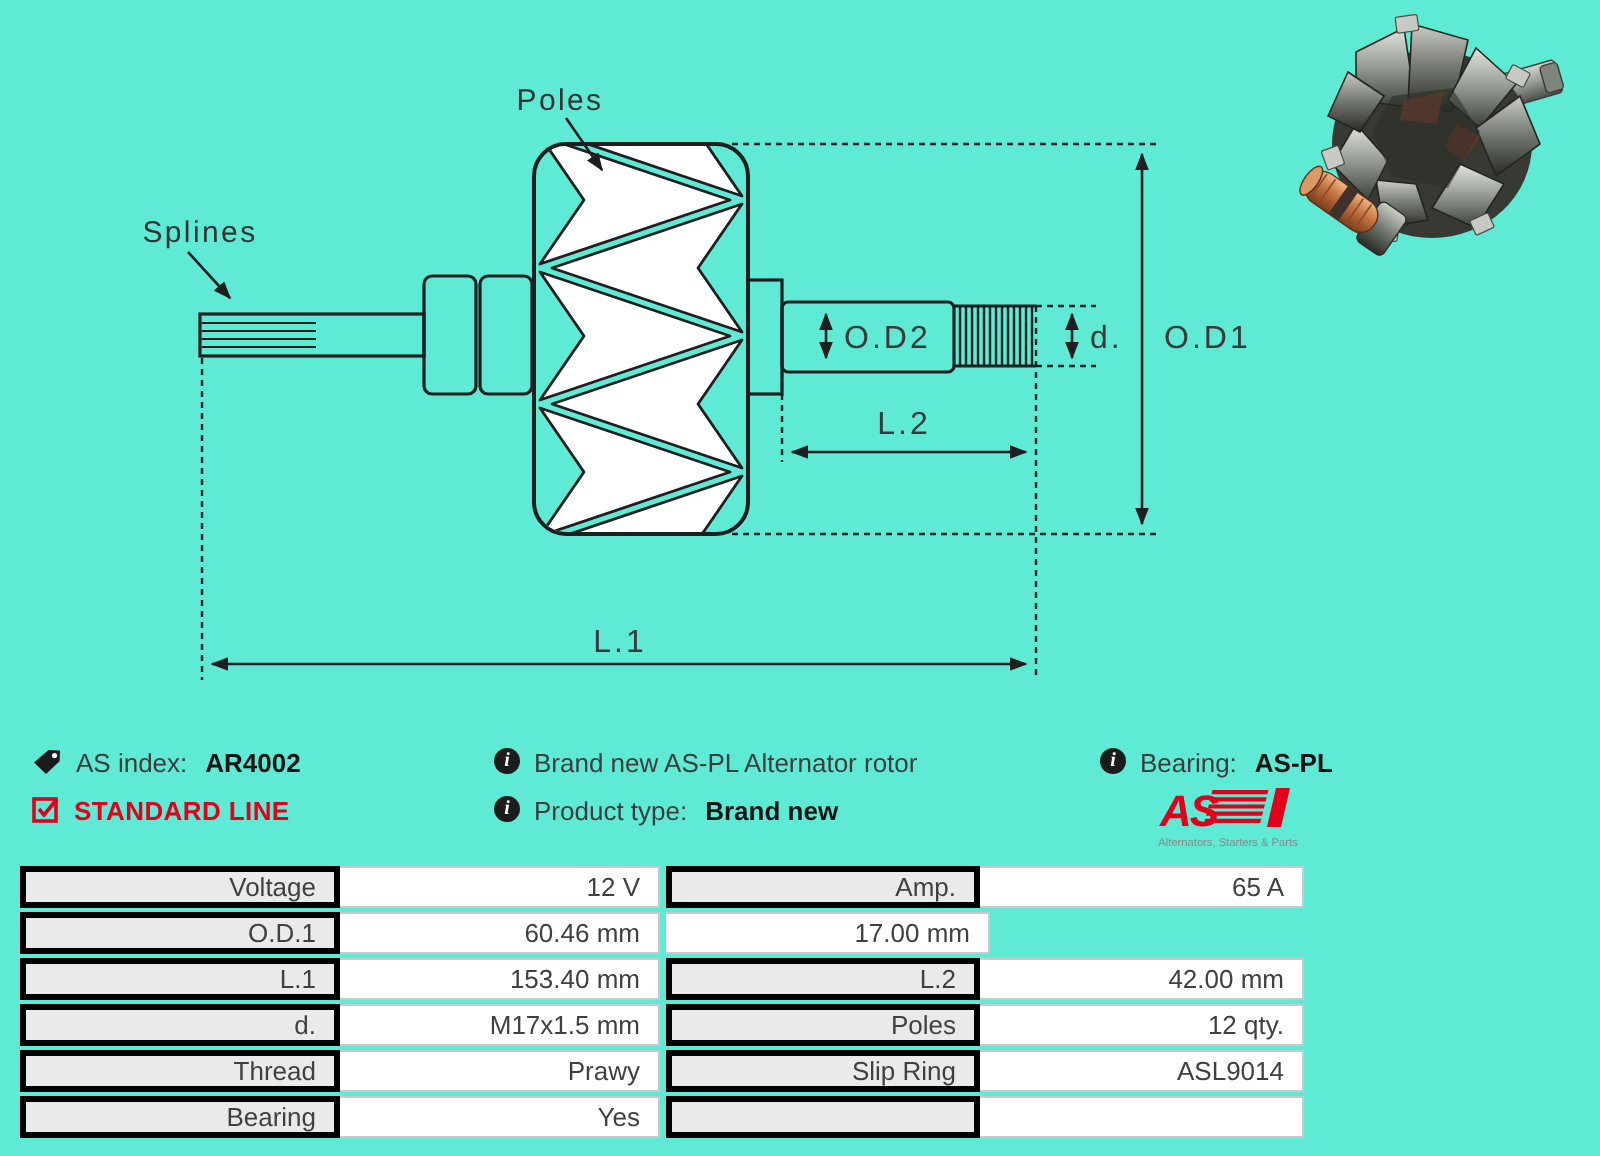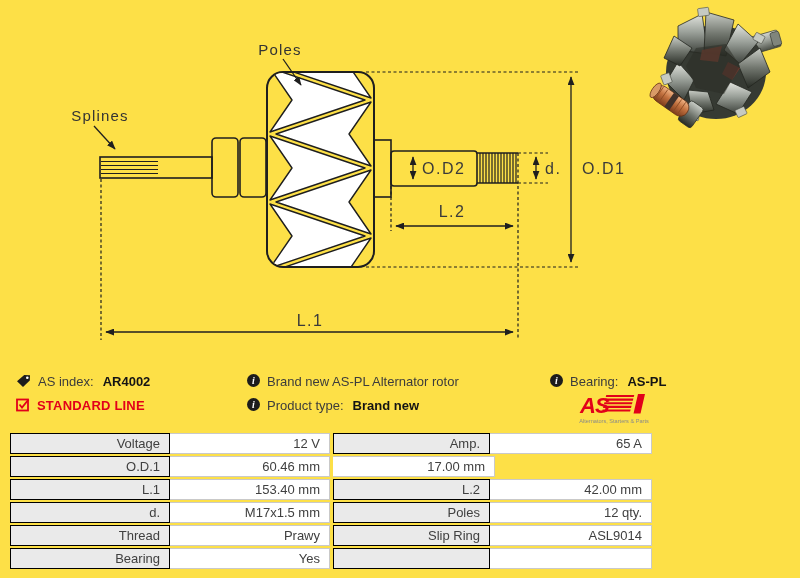--- a/index.html
+++ b/index.html
@@ -1,16 +1,16 @@
 <!DOCTYPE html>
 <html><head>
 <meta charset="utf-8">
 <style>
   html,body{margin:0;padding:0;background:#fff;}
-  .page{position:relative;width:800px;height:578px;background:#fde047;overflow:hidden;
+  .page{position:relative;width:800px;height:578px;background:#5eead4;overflow:hidden;
         font-family:"Liberation Sans",sans-serif;}
   svg text{font-family:"Liberation Sans",sans-serif;}
 
   
   #diagram{position:absolute;left:0;top:0;}
   .dim-label{font-size:16px;fill:#3a3a3a;letter-spacing:1.5px;font-weight:400;}
   .callout-label{font-size:15px;fill:#333;letter-spacing:1.2px;}
 
   
   #photo{position:absolute;left:648px;top:4px;}
@@ -26,21 +26,21 @@
         font-size:10px;line-height:13px;flex:0 0 auto;}
   #logo{position:absolute;left:578px;top:392px;}
 
   
   .spec-col{position:absolute;top:433px;}
   #spec-left{left:10px;width:320px;}
   #spec-right{left:333px;width:319px;}
   .spec-row{display:flex;height:21px;margin-bottom:2px;}
   .spec-cell{box-sizing:border-box;display:flex;align-items:center;justify-content:flex-end;
              padding-right:9px;font-size:13px;color:#404040;overflow:hidden;}
-  .spec-lbl{background:#eaeaea;border:1px solid #000000;}
+  .spec-lbl{background:#eaeaea;border:3px solid #000000;}
   .spec-val{background:#fff;border:1px solid #c9c9c9;border-left:0;}
   #spec-left  .spec-lbl{width:160px;} #spec-left  .spec-val{width:160px;}
   #spec-right .spec-lbl{width:157px;} #spec-right .spec-val{width:162px;}
 </style>
 </head>
 <body>
 
 <div class="page">
 
   <svg id="diagram" width="800" height="362" viewBox="0 0 800 362">

